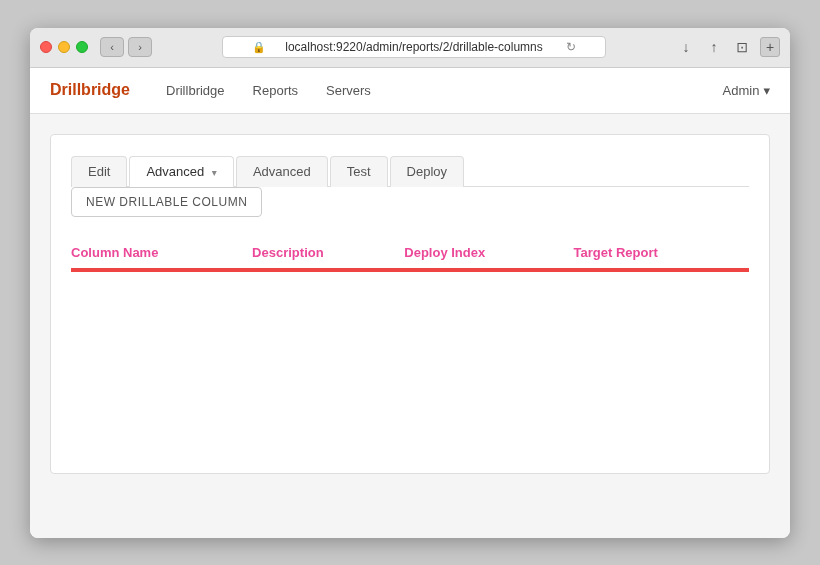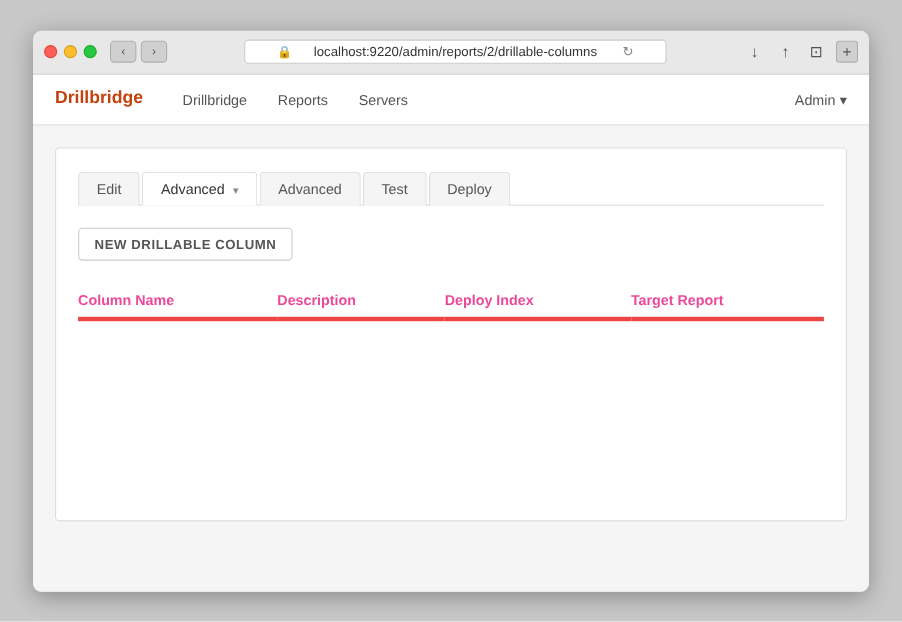--- a/index.html
+++ b/index.html
@@ -200,21 +200,20 @@
       border: 1px solid #ddd;
       border-radius: 4px;
       padding: 20px;
       min-height: 340px;
     }
 
     
     .tab-bar {
       display: flex;
       gap: 2px;
-      margin-bottom: 20px;
       border-bottom: 1px solid #ddd;
       padding-bottom: 0;
     }
 
     .tab-btn {
       padding: 7px 16px;
       font-size: 13px;
       color: #555;
       background: #f5f5f5;
       border: 1px solid #ddd;
@@ -237,21 +236,21 @@
       font-size: 10px;
       margin-left: 4px;
       color: #888;
     }
 
     
     .action-btn {
       display: inline-block;
       padding: 7px 14px;
       font-size: 12px;
-      font-weight: 700;
+      font-weight: 400;
       color: #555;
       background: white;
       border: 1px solid #ccc;
       border-radius: 4px;
       cursor: pointer;
       letter-spacing: 0.5px;
       text-transform: uppercase;
       margin-bottom: 20px;
     }
 

